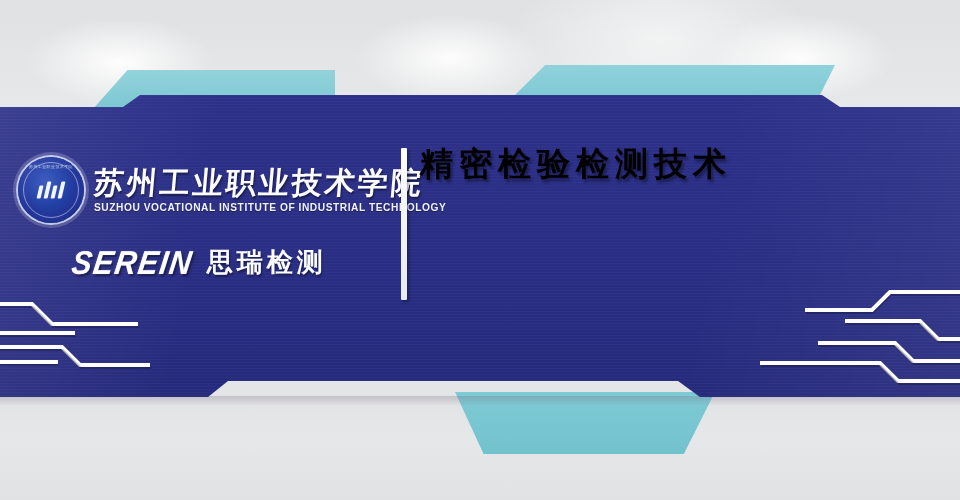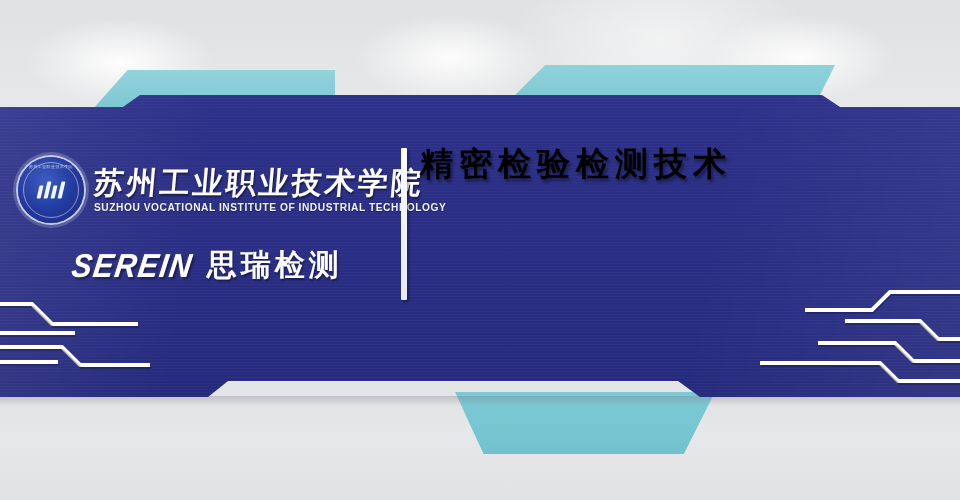--- a/index.html
+++ b/index.html
@@ -124,21 +124,21 @@
   .serein-mark{
     font-size:30px;font-weight:800;color:#ffffff;
     letter-spacing:1.5px;font-style:italic;
     transform:skewX(-8deg) scaleY(1.1);
     text-shadow:2px 2px 2px rgba(0,0,0,.45),
                 0 0 1px rgba(180,200,255,.8);
     white-space:nowrap;
   }
   .serein-cn{
     font-family:"DejaVu Sans","Liberation Sans",sans-serif;
-    font-size:30px;font-weight:700;color:#fbfcff;letter-spacing:4px;
+    font-size:26px;font-weight:700;color:#fbfcff;letter-spacing:4px;
     text-shadow:1px 2px 2px rgba(0,0,0,.42);white-space:nowrap;
   }
 
   .divider{
     position:absolute;left:401px;top:53px;width:6px;height:152px;
     background:linear-gradient(180deg,#fdfdfe,#e6e9f2);
     border-radius:1px;
     box-shadow:2px 2px 3px rgba(0,0,0,.35);
   }
 

